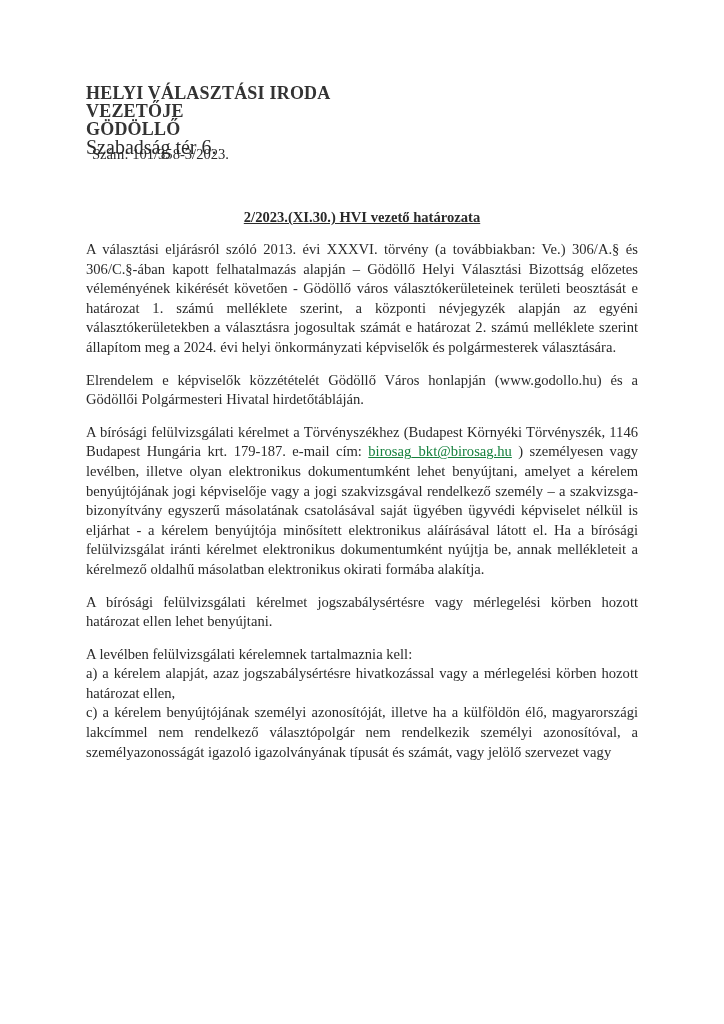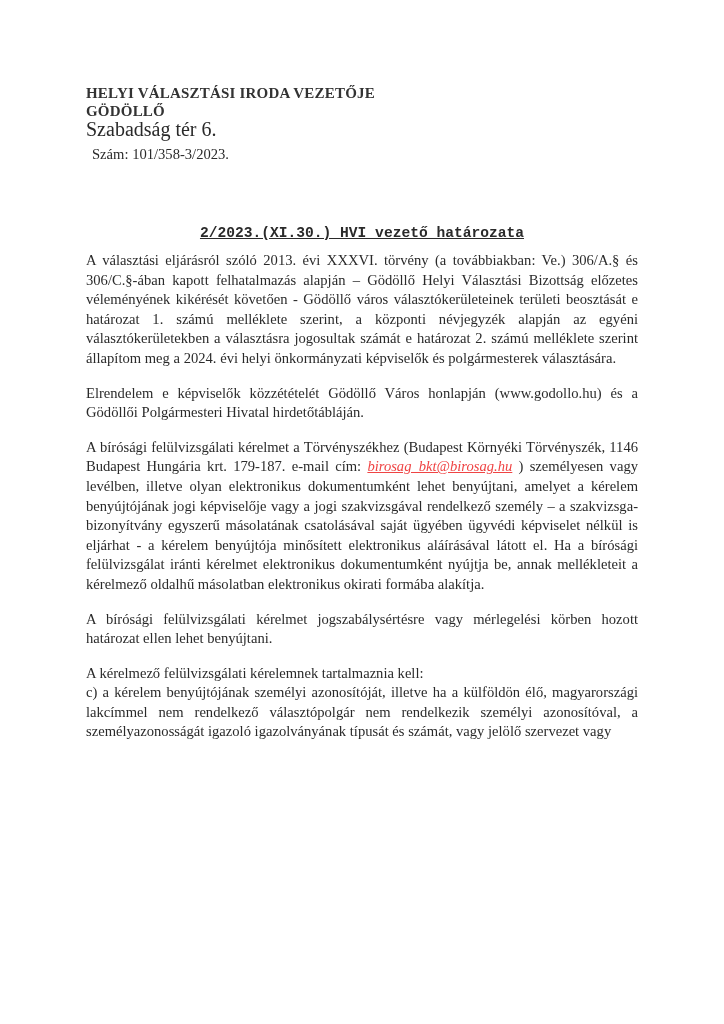--- a/index.html
+++ b/index.html
@@ -4,33 +4,33 @@
 <style>
   html, body { margin: 0; padding: 0; background: #ffffff; }
   body { width: 724px; height: 1024px; position: relative; overflow: hidden; }
   .page {
     position: absolute; left: 0; top: 0; width: 724px; height: 1024px;
     background: #ffffff; color: #2a2a2a;
     font-family: "Liberation Serif", "DejaVu Serif", serif;
     font-size: 14.6px; line-height: 19.6px;
   }
   .header { position: absolute; left: 86px; top: 84px; width: 320px; }
-  .header .org { font-weight: bold; font-size: 15px; line-height: 18px; letter-spacing: 0.2px; color: #333; }
+  .header .org { font-weight: bold; font-size: 18px; line-height: 18px; letter-spacing: 0.2px; color: #333; }
   .header .addr { font-size: 20px; line-height: 19px; }
   .refno { position: absolute; left: 92px; top: 145px; text-align: right; }
   .title {
-    position: absolute; left: 0; width: 724px; top: 224px; text-align: center;
-    font-weight: bold; text-decoration: underline; font-size: 14.6px; font-family: Liberation Mono, monospace;
+    position: absolute; left: 0; width: 724px; top: 208px; text-align: center;
+    font-weight: bold; text-decoration: underline; font-size: 14.6px;
   }
   .body { position: absolute; left: 86px; top: 236px; width: 552px; }
-  .para { margin: 15px 0 13px 0; text-align: justify; }
+  .para { margin: 4px 0 13px 0; text-align: justify; }
   .para.tight { margin-bottom: 0; }
   .list { margin: 0; padding: 0; list-style: none; }
   .list li { text-align: justify; }
-  a.email { color: #ef4444; text-decoration: underline; font-style: italic; }
+  a.email { color: #15803d; text-decoration: underline; }
 </style>
 </head>
 <body>
 
 <div class="page">
 
   <div class="header">
     <div class="org">HELYI VÁLASZTÁSI IRODA VEZETŐJE</div>
     <div class="org">GÖDÖLLŐ</div>
     <div class="addr">Szabadság tér 6.</div>
@@ -38,19 +38,20 @@
 
   <div class="refno">Szám: 101/358-3/2023.</div>
 
   <div class="title">2/2023.(XI.30.) HVI vezető határozata</div>
 
   <div class="body">
     <p class="para">A választási eljárásról szóló 2013. évi XXXVI. törvény (a továbbiakban: Ve.) 306/A.§ és 306/C.§-ában kapott felhatalmazás alapján – Gödöllő Helyi Választási Bizottság előzetes véleményének kikérését követően - Gödöllő város választókerületeinek területi beosztását e határozat 1. számú melléklete szerint, a központi névjegyzék alapján az egyéni választókerületekben a választásra jogosultak számát e határozat 2. számú melléklete szerint állapítom meg a 2024. évi helyi önkormányzati képviselők és polgármesterek választására.</p>
     <p class="para">Elrendelem e képviselők közzétételét Gödöllő Város honlapján (www.godollo.hu) és a Gödöllői Polgármesteri Hivatal hirdetőtábláján.</p>
     <p class="para"><span>A bírósági felülvizsgálati kérelmet a Törvényszékhez (Budapest Környéki Törvényszék, 1146 Budapest Hungária krt. 179-187. e-mail cím: </span><a class="email">birosag_bkt@birosag.hu</a><span> ) személyesen vagy levélben, illetve olyan elektronikus dokumentumként lehet benyújtani, amelyet a kérelem benyújtójának jogi képviselője vagy a jogi szakvizsgával rendelkező személy – a szakvizsga-bizonyítvány egyszerű másolatának csatolásával saját ügyében ügyvédi képviselet nélkül is eljárhat - a kérelem benyújtója minősített elektronikus aláírásával látott el. Ha a bírósági felülvizsgálat iránti kérelmet elektronikus dokumentumként nyújtja be, annak mellékleteit a kérelmező oldalhű másolatban elektronikus okirati formába alakítja.</span></p>
     <p class="para">A bírósági felülvizsgálati kérelmet jogszabálysértésre vagy mérlegelési körben hozott határozat ellen lehet benyújtani.</p>
-    <p class="para tight">A kérelmező felülvizsgálati kérelemnek tartalmaznia kell:</p>
+    <p class="para tight">A levélben felülvizsgálati kérelemnek tartalmaznia kell:</p>
     <ul class="list">
+      <li>a) a kérelem alapját, azaz jogszabálysértésre hivatkozással vagy a mérlegelési körben hozott határozat ellen,</li>
       <li>c) a kérelem benyújtójának személyi azonosítóját, illetve ha a külföldön élő, magyarországi lakcímmel nem rendelkező választópolgár nem rendelkezik személyi azonosítóval, a személyazonosságát igazoló igazolványának típusát és számát, vagy jelölő szervezet vagy</li>
     </ul>
   </div>
 
 </div>
 
 </body></html>

